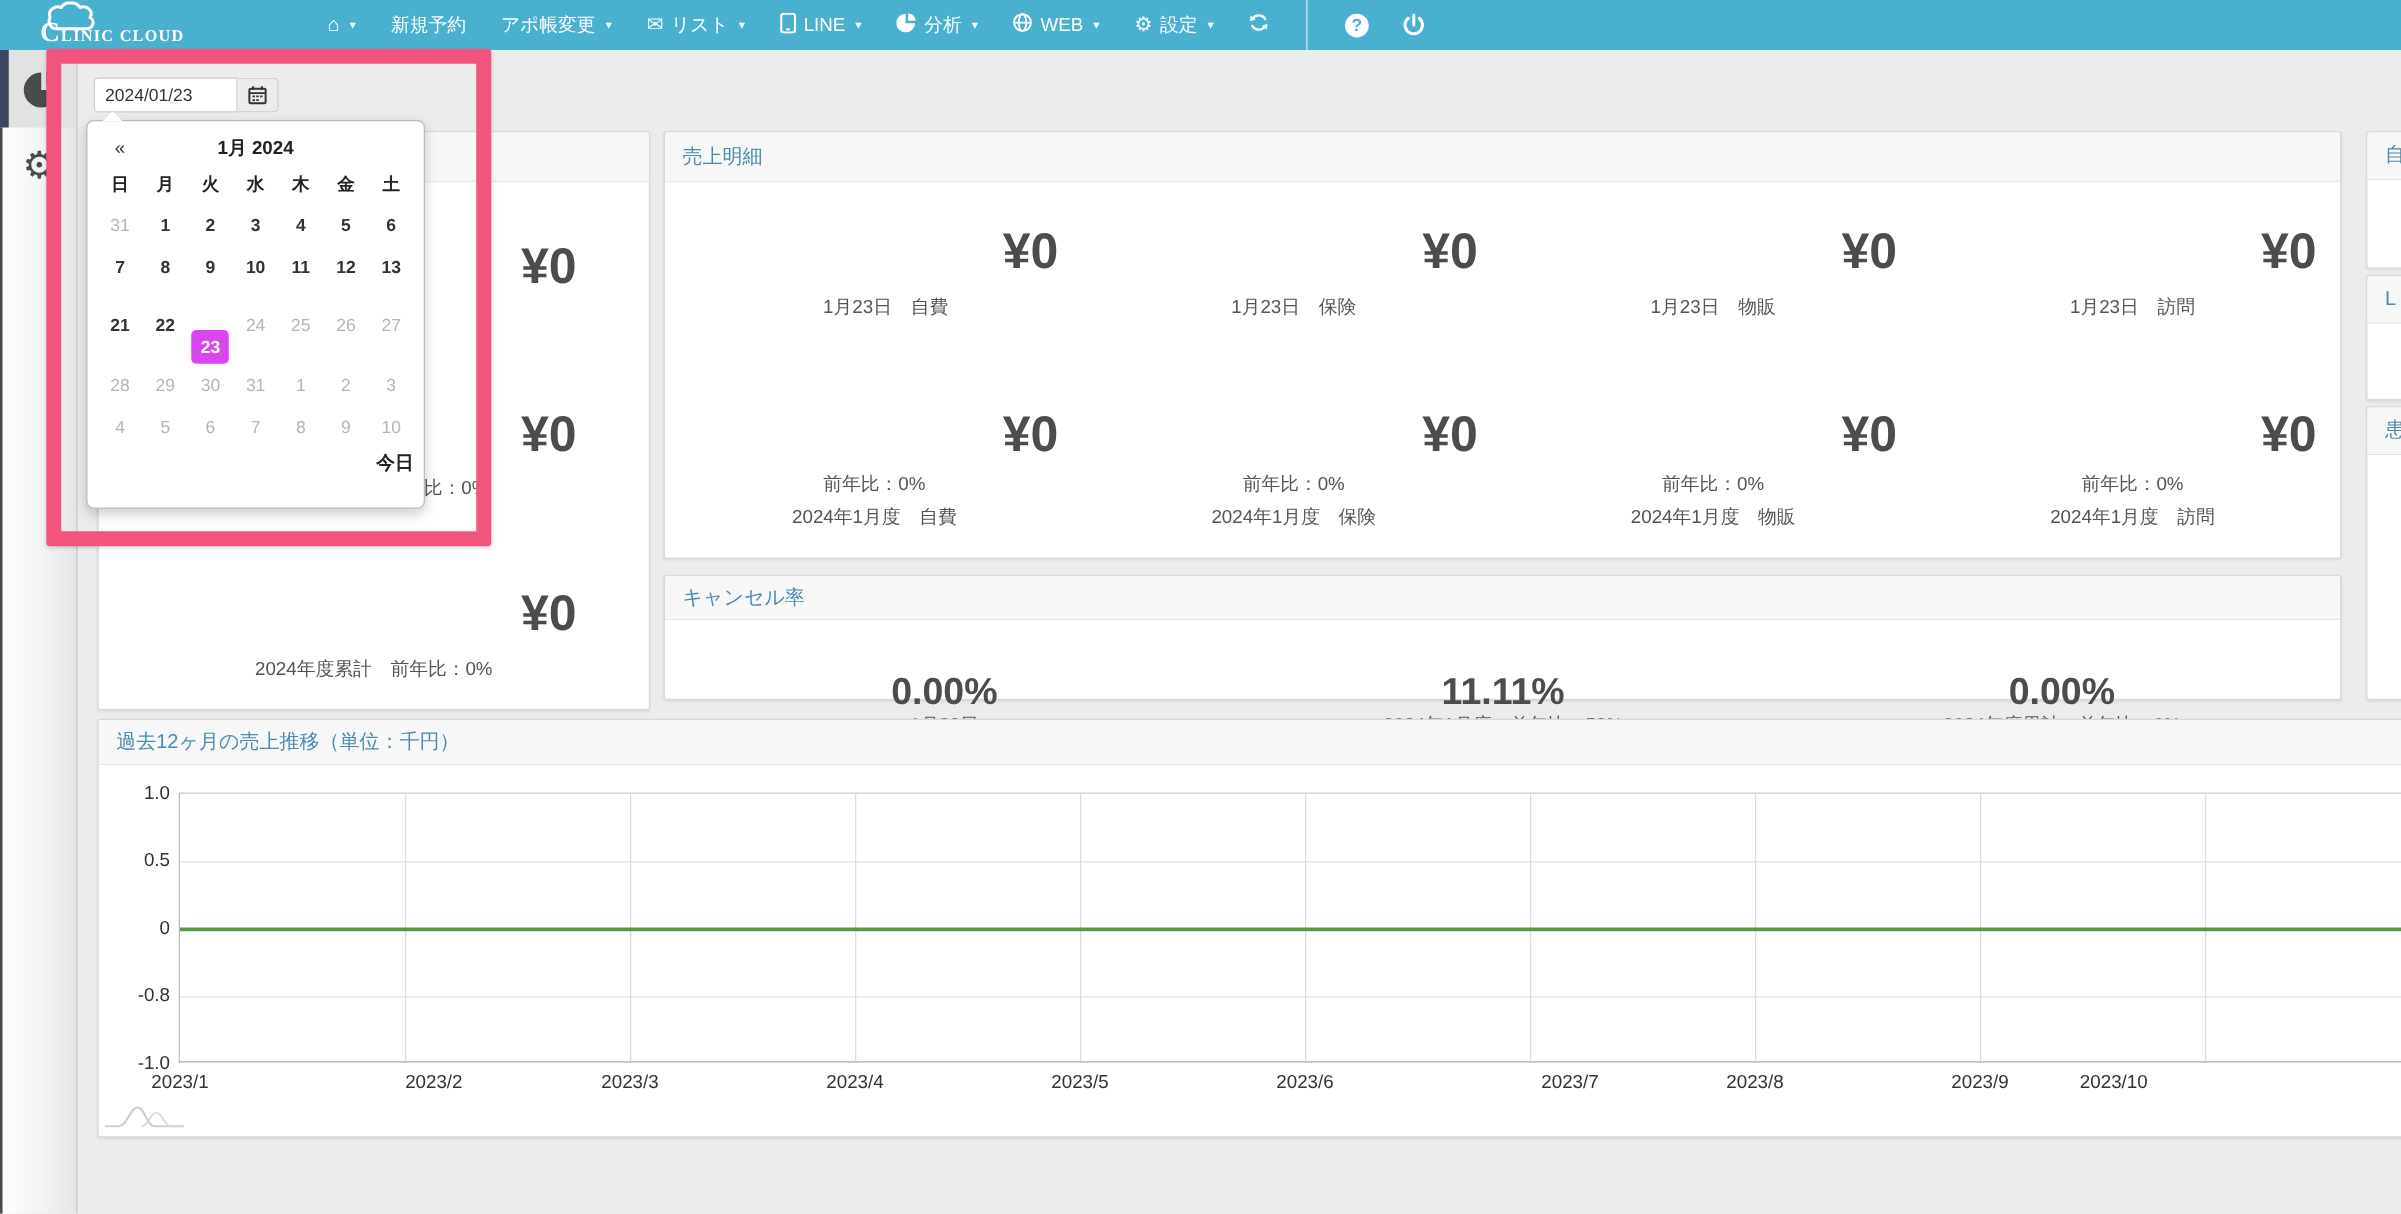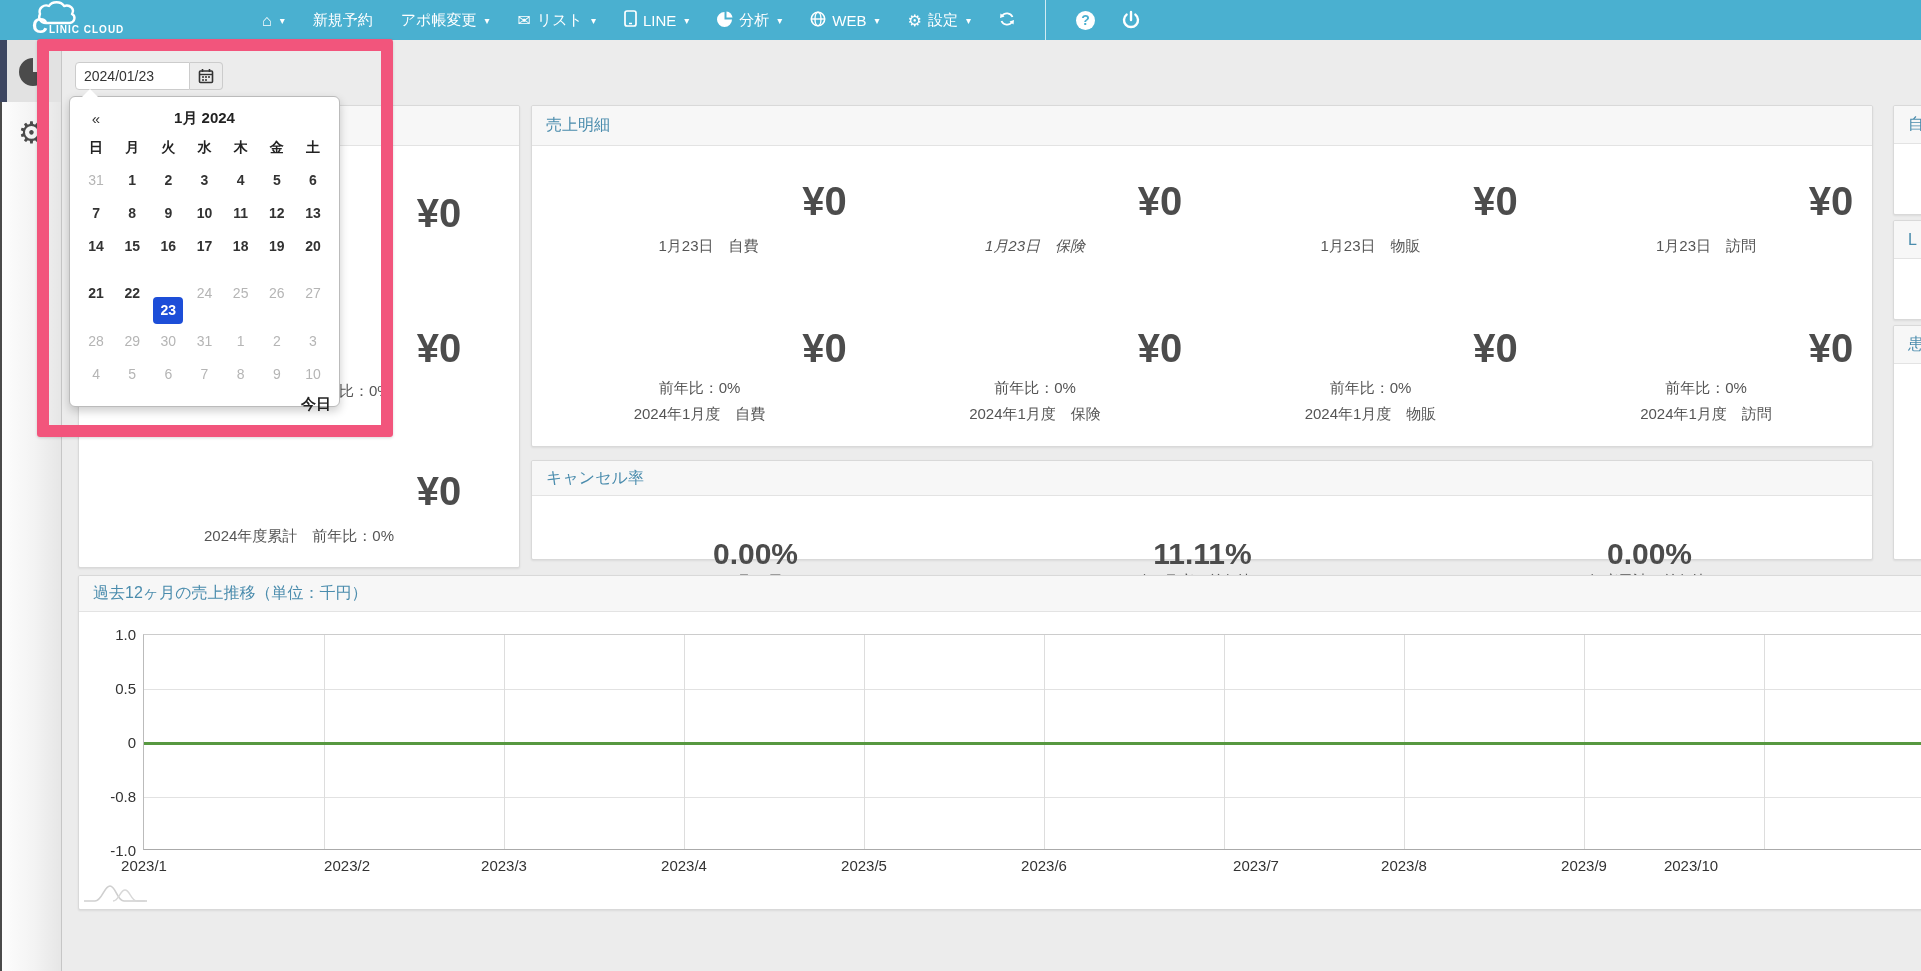--- a/index.html
+++ b/index.html
@@ -6,22 +6,22 @@
   html,body { width:1921px; height:971px; }
   body {
     font-family: "Liberation Sans", "DejaVu Sans", sans-serif;
     background:#ececec; position:relative; overflow:hidden; color:#555;
   }
   
   .navbar { position:absolute; left:0; top:0; width:1921px; height:40px;
     background:#4ab0d0; display:flex; align-items:center; z-index:20; }
   .brand { position:relative; width:190px; height:40px; margin-left:22px; color:#fff; cursor:pointer; }
   .brand svg { position:absolute; left:14px; top:1px; }
-  .brand-text { position:absolute; left:10px; top:13px; font-size:10px; font-weight:bold;
-    letter-spacing:1px; white-space:nowrap; }
+  .brand-text { position:absolute; left:10px; top:13px; font-size:13px; font-weight:bold;
+    letter-spacing:1px; white-space:nowrap;font-family:Liberation Serif, serif; }
   .brand-text::first-letter { font-size:22px; }
   .nav-items { display:flex; height:40px; align-items:center; margin-left:36px; }
   .nav-item { display:flex; align-items:center; gap:6px; padding:0 14px; height:40px;
     color:#fff; font-size:15px; cursor:pointer; white-space:nowrap; }
   .nav-item .glyph { font-size:16px; line-height:1; }
   .caret { font-size:10px; margin-left:2px; }
   .nav-sep { width:1px; height:40px; background:rgba(255,255,255,.75); margin-left:16px; }
   .nav-right { display:flex; align-items:center; gap:26px; margin-left:30px; }
   .help-circle { width:19px; height:19px; border-radius:50%; background:#fff; color:#4ab0d0;
     font-size:14px; font-weight:bold; display:flex; align-items:center; justify-content:center; cursor:pointer; }
@@ -88,21 +88,21 @@
   .cal-head { display:flex; align-items:center; height:30px; }
   .cal-prev { width:36px; text-align:center; font-size:15px; color:#333; cursor:pointer; }
   .cal-title { flex:1; text-align:center; font-size:15px; font-weight:bold; color:#222;
     margin-left:-36px; }
   .cal-table { width:100%; border-collapse:collapse; table-layout:fixed; }
   .cal-table th { height:30px; font-size:14px; color:#222; font-weight:bold; text-align:center; }
   .cal-table td { height:33px; text-align:center; font-size:14px; font-weight:bold;
     color:#333; cursor:pointer; }
   .cal-table td.muted { color:#b5b5b5; font-weight:normal; }
   .cal-table td.sel span { display:inline-block; width:30px; height:27px; line-height:27px;
-    background:#1d4ed8; color:#fff; border-radius:4px;margin-top:35px; }
+    background:#d946ef; color:#fff; border-radius:4px;margin-top:35px; }
   .cal-today { text-align:right; font-size:15px; font-weight:bold; color:#222;
     height:28px; line-height:28px; cursor:pointer; }
   
   .annotation { position:absolute; left:37px; top:39px; width:356px; height:398px;
     border:12px solid #f2557c; border-radius:3px; z-index:60; pointer-events:none;
     box-shadow:0 1px 3px rgba(0,0,0,.15); }
 </style>
 </head>
 <body>
 
@@ -211,21 +211,21 @@
   <div class="card-header">
     <span>売上明細</span>
   </div>
   <div class="grid" id="sales-grid">
       <div class="cell" style="left: 0px; top: 0px;">
         <div class="metric-value" style="top: 32px;">¥0</div>
         <div class="metric-label" style="top: 91px; padding-left: 18px;">1月23日　自費</div>
       </div>
       <div class="cell" style="left: 335.5px; top: 0px;">
         <div class="metric-value" style="top: 32px;">¥0</div>
-        <div class="metric-label" style="top: 91px; font-style: italic;">1月23日　保険</div>
+        <div class="metric-label" style="top: 91px;">1月23日　保険</div>
       </div>
       <div class="cell" style="left: 671px; top: 0px;">
         <div class="metric-value" style="top: 32px;">¥0</div>
         <div class="metric-label" style="top: 91px;">1月23日　物販</div>
       </div>
       <div class="cell" style="left: 1006.5px; top: 0px;">
         <div class="metric-value" style="top: 32px;">¥0</div>
         <div class="metric-label" style="top: 91px;">1月23日　訪問</div>
       </div>
       <div class="cell" style="left: 0px; top: 0px;">
@@ -370,29 +370,20 @@
         <tr>
           <td>7</td>
           <td>8</td>
           <td>9</td>
           <td>10</td>
           <td>11</td>
           <td>12</td>
           <td>13</td>
         </tr>
         <tr>
-          <td>14</td>
-          <td>15</td>
-          <td>16</td>
-          <td>17</td>
-          <td>18</td>
-          <td>19</td>
-          <td>20</td>
-        </tr>
-        <tr>
           <td>21</td>
           <td>22</td>
           <td class=" sel"><span>23</span></td>
           <td class="muted">24</td>
           <td class="muted">25</td>
           <td class="muted">26</td>
           <td class="muted">27</td>
         </tr>
         <tr>
           <td class="muted">28</td>

